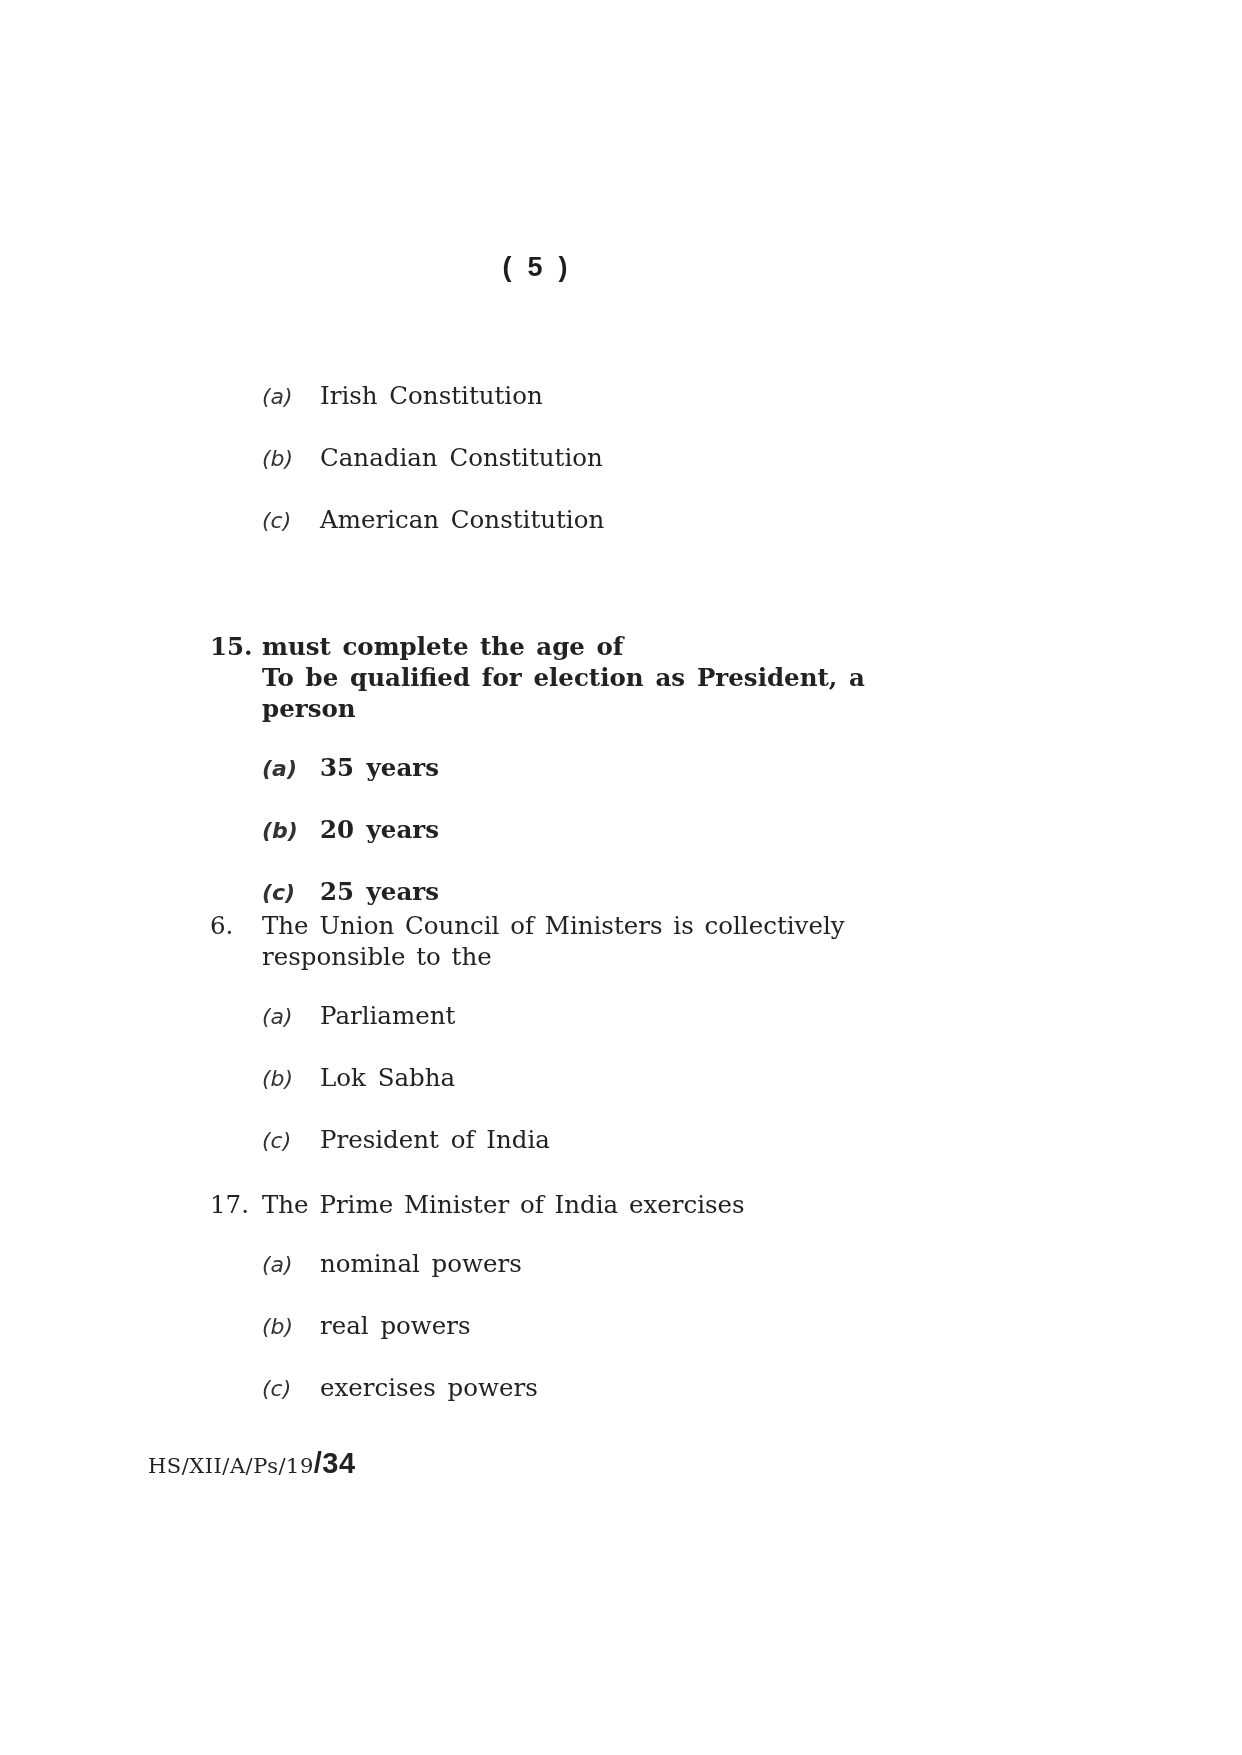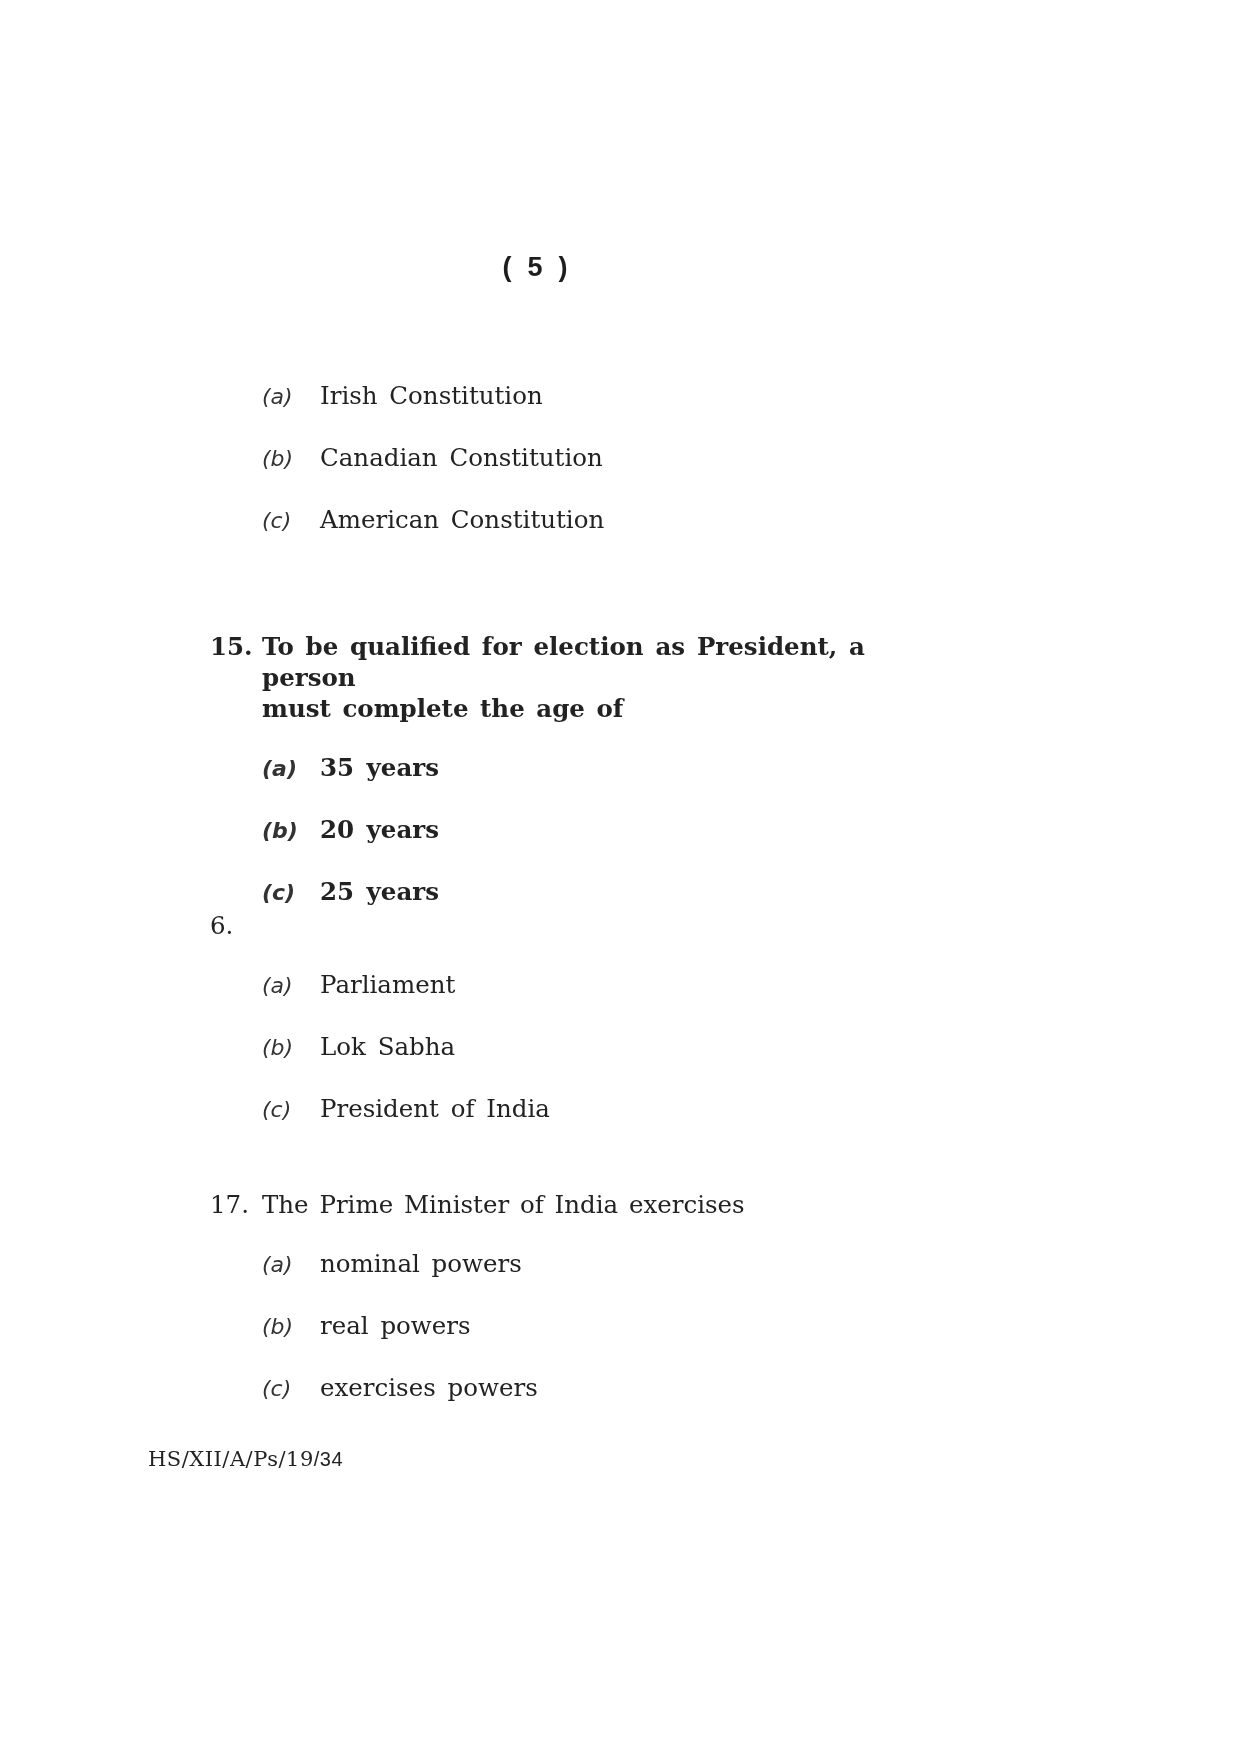--- a/index.html
+++ b/index.html
@@ -12,21 +12,21 @@
   .question { position: absolute; left: 210px; width: 655px; font-size: 24.5px; }
   .q-stem { display: flex; line-height: 31px; }
   .q-num { width: 52px; flex: 0 0 52px; }
   .q-text { flex: 1; text-align: justify; text-align-last: left; word-spacing: 3px; }
   .q-text.full { text-align-last: justify; }
   .options { margin-left: 52px; }
   .option { display: flex; align-items: baseline; height: 62px; line-height: 31px; }
   .opt-label { width: 58px; flex: 0 0 58px; font-style: italic; font-family: "DejaVu Sans", "Liberation Sans", sans-serif; font-size: 22px; color: #333333; }
   .opt-text { word-spacing: 4px; }
   .footer { position: absolute; top: 1447px; left: 148px; font-size: 21px; color: #222222; letter-spacing: 0.5px; }
-  .footer .bold { font-family: "Liberation Sans", "DejaVu Sans", sans-serif; font-weight: normal; font-size: 20px; }
+  .footer .bold { font-family: "Liberation Sans", "DejaVu Sans", sans-serif; font-weight: bold; font-size: 29px; }
 </style>
 </head>
 <body>
 
 <div class="page-number">
   <span>(</span><span class="pn">5</span><span>)</span>
 </div>
 
 <div class="question" style="top:352px;">
   <div class="options" style="margin-top:28px;">
@@ -42,22 +42,22 @@
         <span class="opt-label">(c)</span>
         <span class="opt-text">American Constitution</span>
       </div>
   </div>
 </div>
 
 <div class="question" style="top:631px;font-weight:bold;">
   <div class="q-stem">
     <span class="q-num">15.</span>
     <div>
+      <div class="q-text">must complete the age of</div>
       <div class="q-text full" style="word-spacing:0px;">To be qualified for election as President, a person</div>
-      <div class="q-text">must complete the age of</div>
     </div>
   </div>
   <div class="options" style="margin-top:28px;">
     <div class="option">
         <span class="opt-label">(a)</span>
         <span class="opt-text">35 years</span>
       </div>
     <div class="option">
         <span class="opt-label">(b)</span>
         <span class="opt-text">20 years</span>
@@ -65,20 +65,24 @@
     <div class="option">
         <span class="opt-label">(c)</span>
         <span class="opt-text">25 years</span>
       </div>
   </div>
 </div>
 
 <div class="question" style="top:910px;">
   <div class="q-stem">
     <span class="q-num">6.</span>
+    <div>
+      <div class="q-text full">The Union Council of Ministers is collectively</div>
+      <div class="q-text">responsible to the</div>
+    </div>
   </div>
   <div class="options" style="margin-top:28px;">
     <div class="option">
         <span class="opt-label">(a)</span>
         <span class="opt-text">Parliament</span>
       </div>
     <div class="option">
         <span class="opt-label">(b)</span>
         <span class="opt-text">Lok Sabha</span>
       </div>

